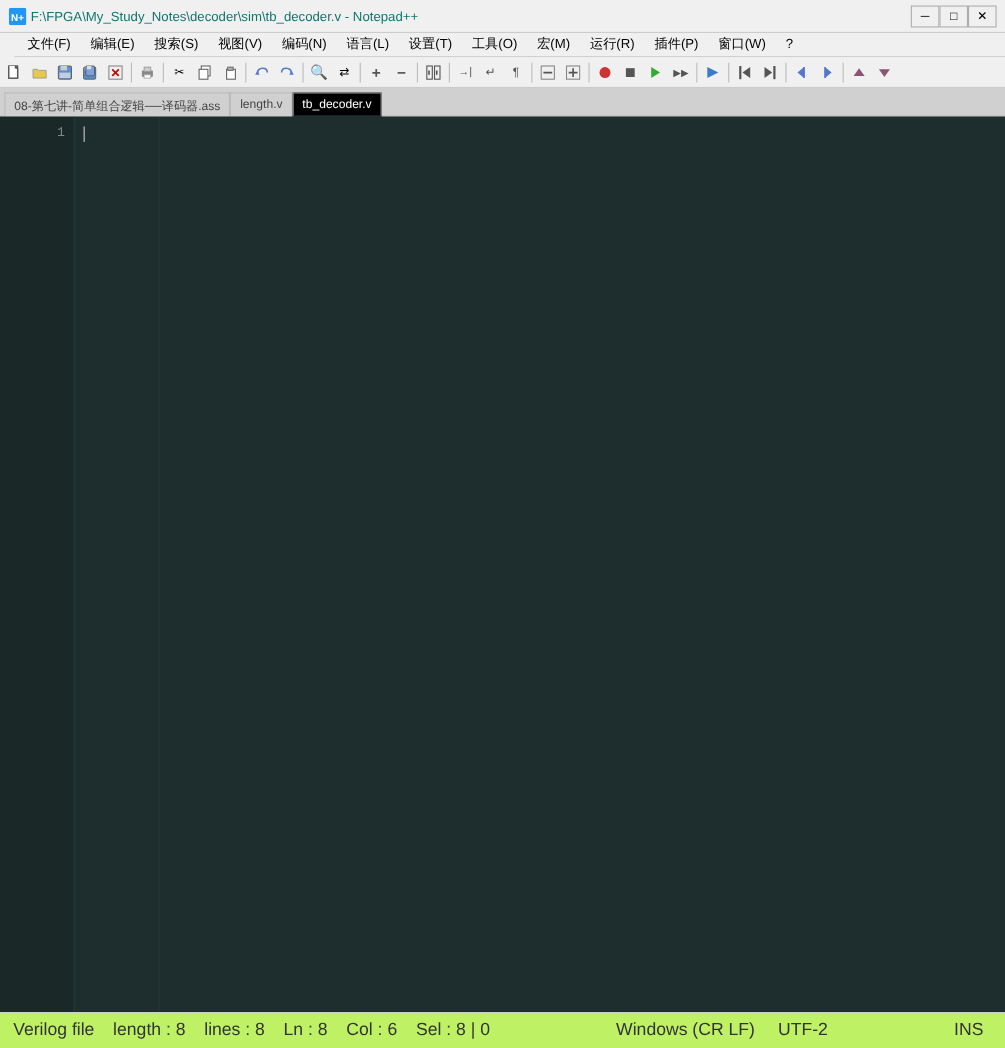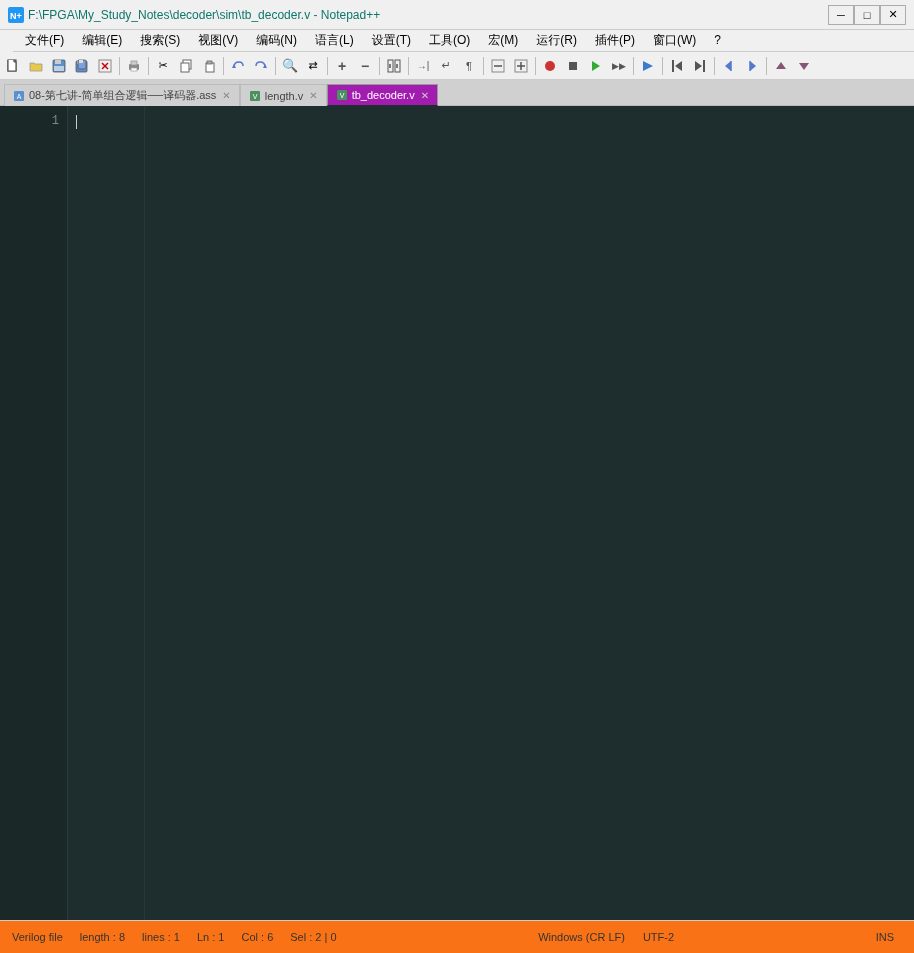--- a/index.html
+++ b/index.html
@@ -88,23 +88,24 @@
       background: #d0d0d0;
       border: 1px solid #bbb;
       border-bottom: none;
       display: flex; align-items: center;
       font-size: 11px;
       cursor: pointer;
       color: #444;
       gap: 4px;
       position: relative;
       top: 1px;
+      flex-direction: column;
     }
     .tab.active {
-      background: #a21caf;
+      background: #000000;
       color: #fff;
       border-color: #999;
       border-bottom: 1px solid #1e2d2d;
     }
     .tab-close {
       font-size: 10px;
       cursor: pointer;
       color: #888;
       margin-left: 2px;
     }
@@ -157,26 +158,26 @@
       vertical-align: middle;
     }
     @keyframes blink {
       0%, 50% { opacity: 1; }
       51%, 100% { opacity: 0; }
     }
 
     
     #status-bar {
       height: 22px;
-      background: #f97316;
+      background: #bef264;
       border-top: 1px solid #ccc;
       display: flex;
       align-items: center;
       padding: 16px 8px;
-      font-size: 11px;
+      font-size: 16px;
       color: #333;
       gap: 0;
     }
     .status-seg {
       padding: 0 12px 0 4px;
       border-right: 1px solid #bbb;
       height: 100%;
       display: flex; align-items: center;
     }
     .status-seg:last-child { border-right: none; margin-left: auto; text-align: center; }
@@ -447,32 +448,32 @@
 </div>
 
 <div id="status-bar">
   <div class="status-seg">
     <span>Verilog file</span>
   </div>
   <div class="status-seg">
     <span>length : 8</span>
   </div>
   <div class="status-seg">
-    <span>lines : 1</span>
-  </div>
-  <div class="status-seg">
-    <span>Ln : 1</span>
+    <span>lines : 8</span>
+  </div>
+  <div class="status-seg">
+    <span>Ln : 8</span>
   </div>
   <div class="status-seg">
     <span>Col : 6</span>
   </div>
   <div class="status-seg">
-    <span>Sel : 2 | 0</span>
-  </div>
-  <div class="status-seg" style="margin-left:auto;border-right:2px solid #0c4a6e;">
+    <span>Sel : 8 | 0</span>
+  </div>
+  <div class="status-seg" style="margin-left:auto;border-right:5px solid #0c4a6e;">
     <span>Windows (CR LF)</span>
   </div>
   <div class="status-seg">
     <span>UTF-2</span>
   </div>
   <div class="status-seg">
     <span>INS</span>
   </div>
 </div>
 

